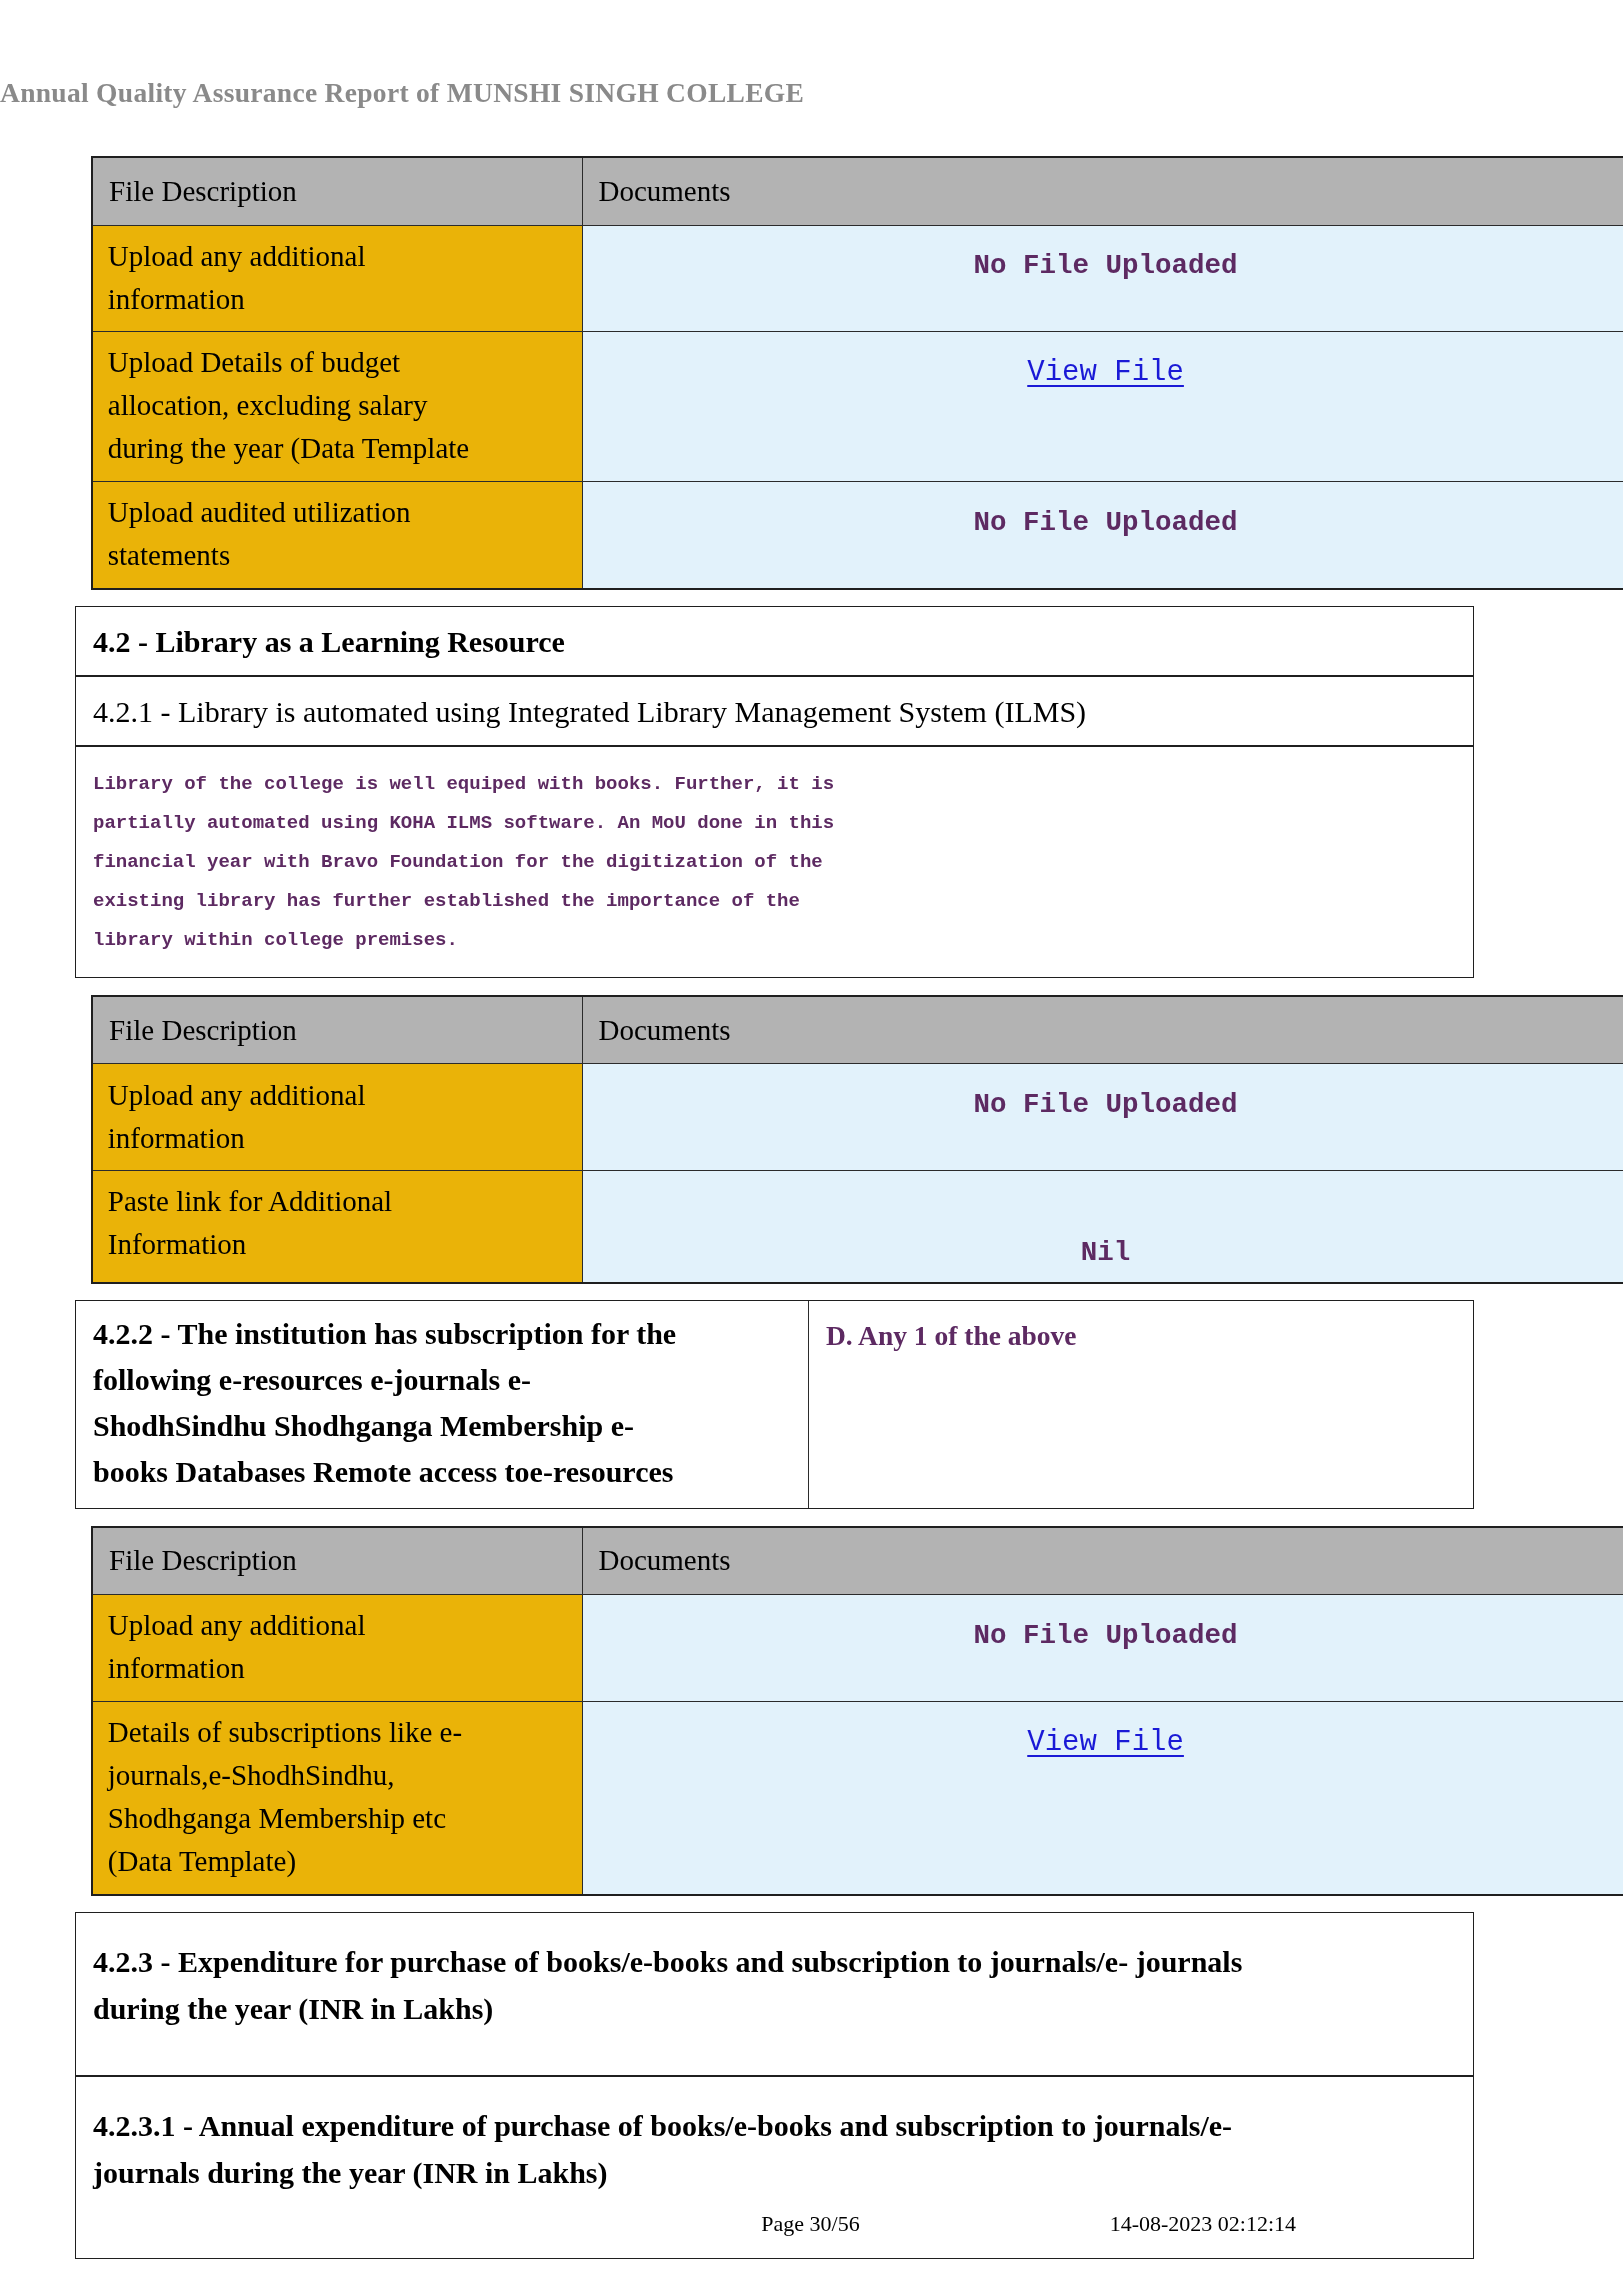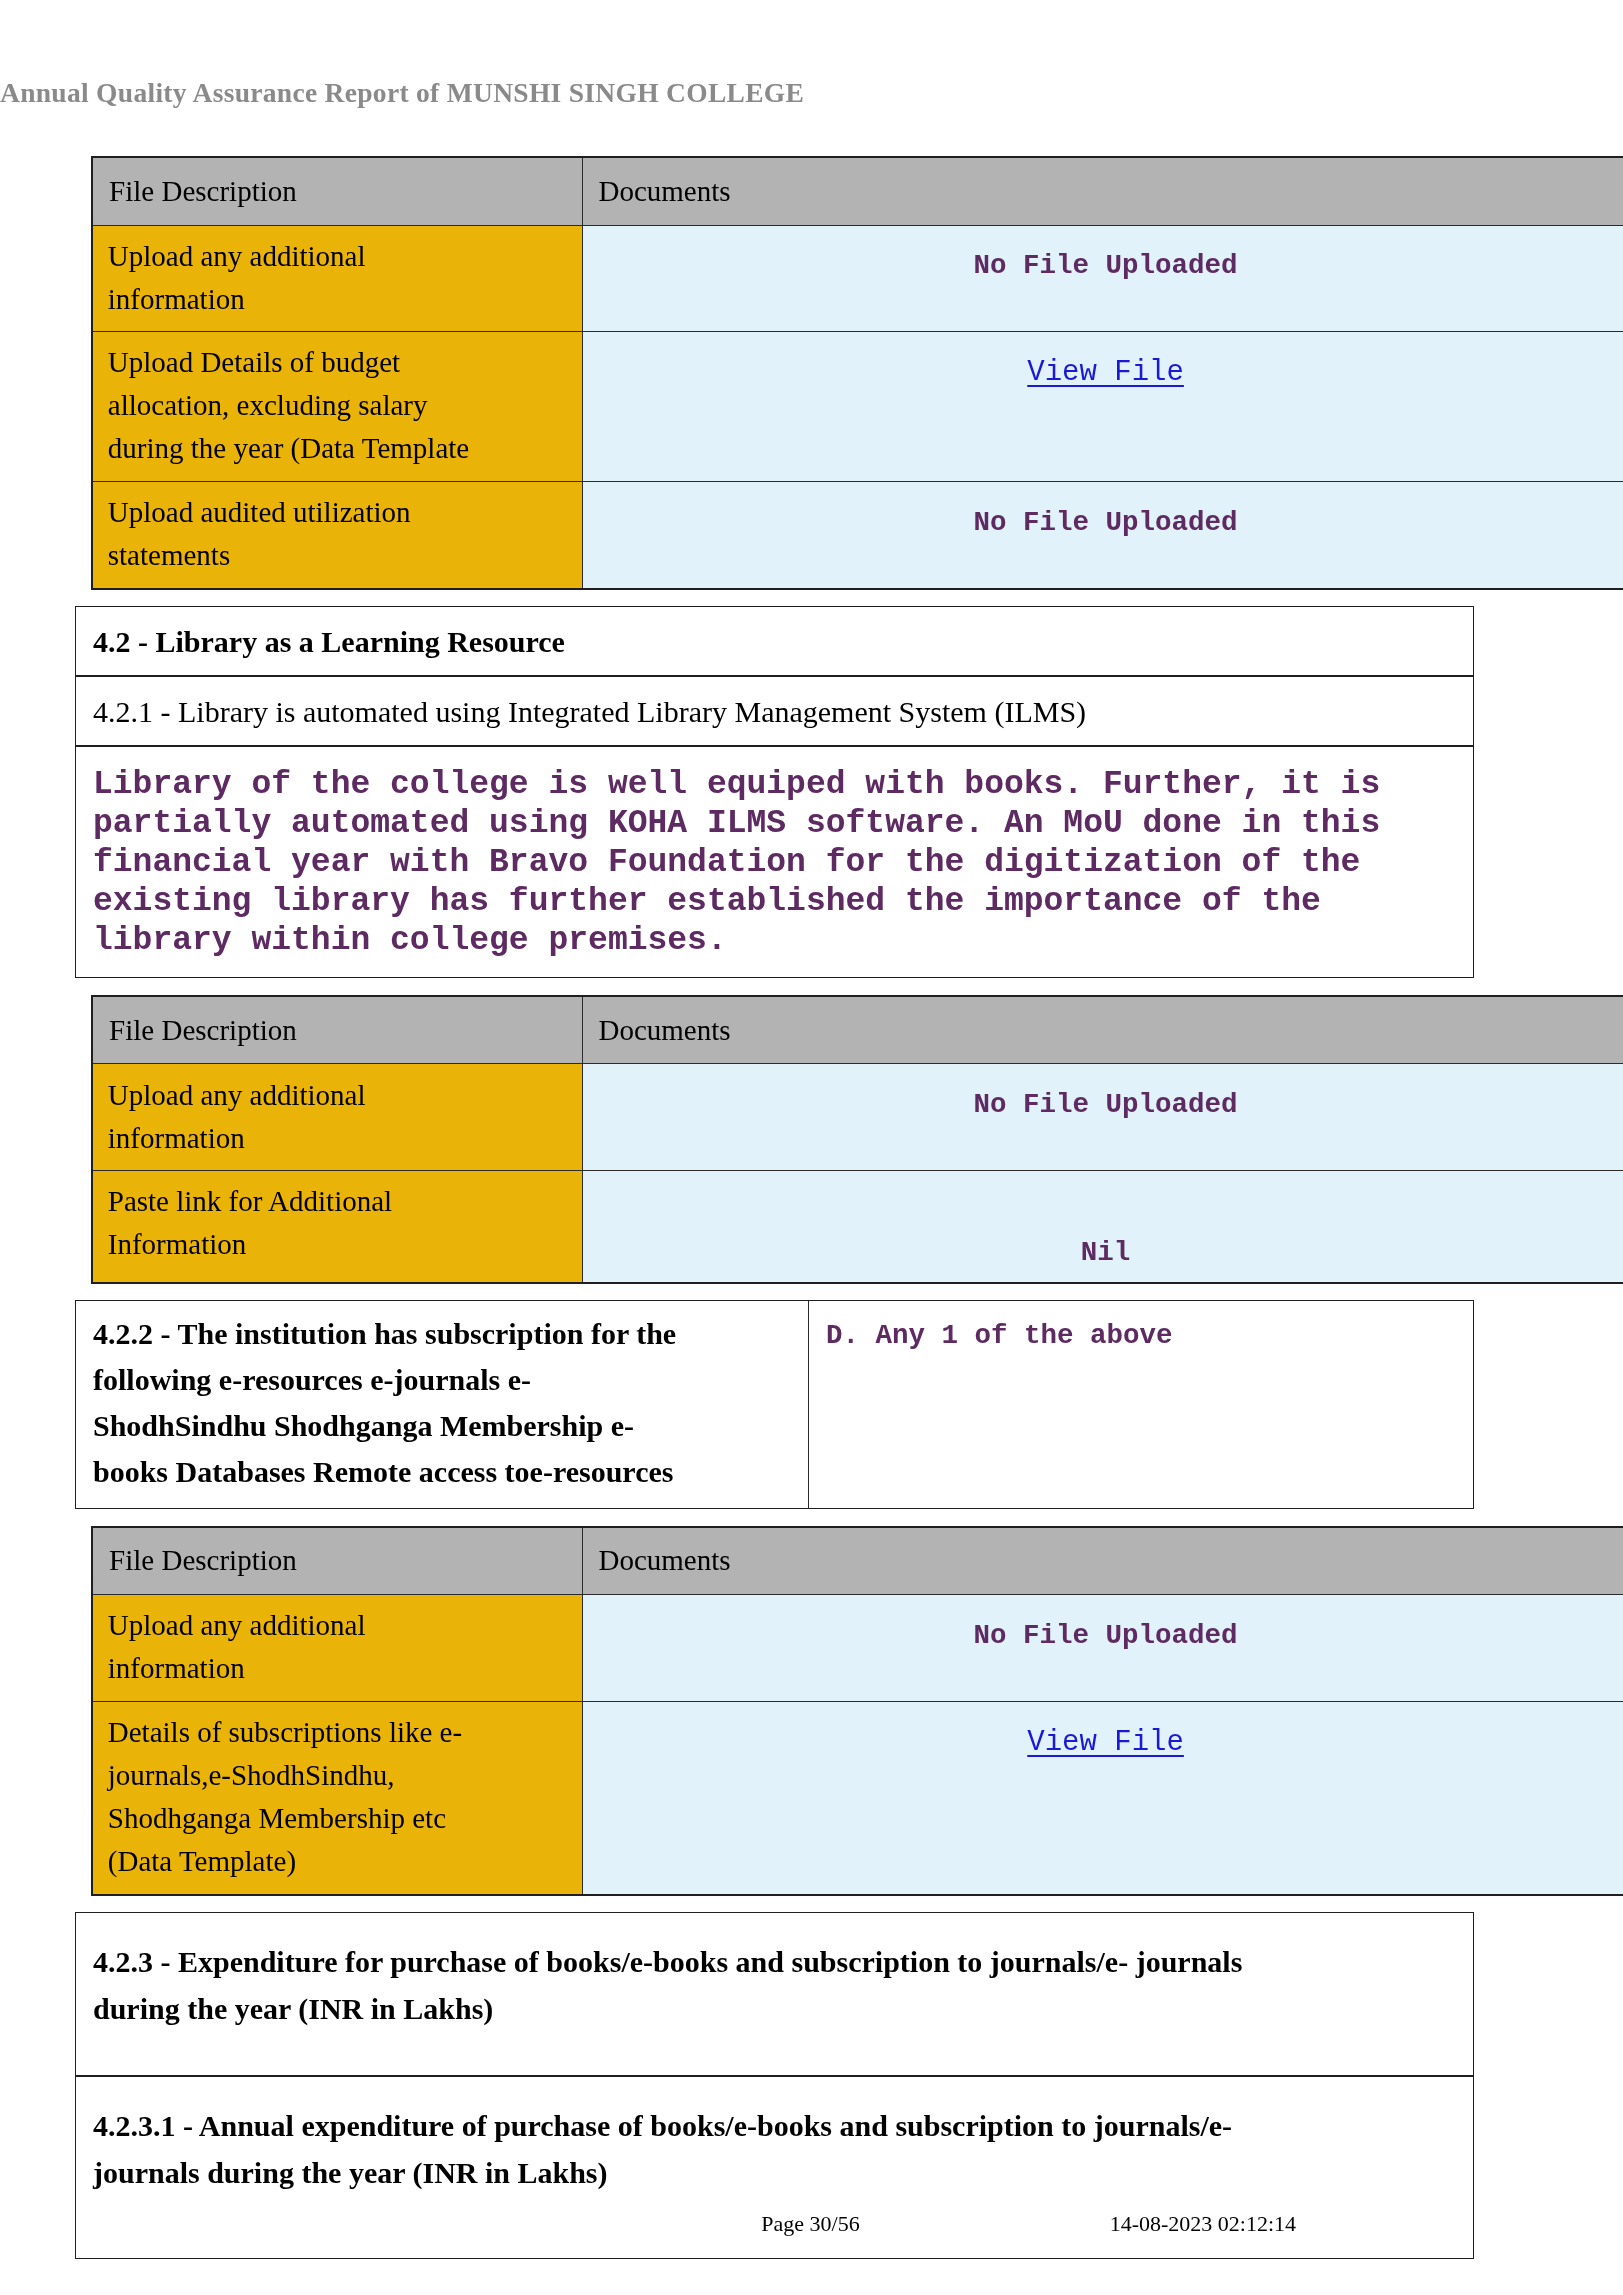--- a/index.html
+++ b/index.html
@@ -72,37 +72,37 @@
     padding:10.5px 17px;
     font-size:30px;
     line-height:47px;
     white-space:pre-line;
   }
   .bold { font-weight:bold; }
   .mono-answer {
     font-family:"Liberation Mono", monospace;
     font-weight:bold;
     color:#5d2a62;
-    font-size:33px;
+    font-size:19px;
     line-height:39px;
     padding:17.7px 17px;
   }
   .split { display:flex; padding:0; }
   .split-left {
     width:698px;
     padding:9.8px 17px 13px 17px;
     font-weight:bold;
     line-height:46px;
     border-right:1.3px solid #2b2b2b;
     white-space:pre-line;
   }
   .split-right {
     flex:1;
     padding:14.4px 6.5px 13px 17px;
-    font-family:Liberation Mono, monospace;
+    font-family:Liberation Serif, serif;
     font-weight:bold;
     color:#5d2a62;
     font-size:27.5px;
     line-height:39px;
   }
   .tall-bottom { padding-bottom:62px; }
 
   .gap-s  { height:16.4px; }
   .gap-t1 { height:47px; }
 

